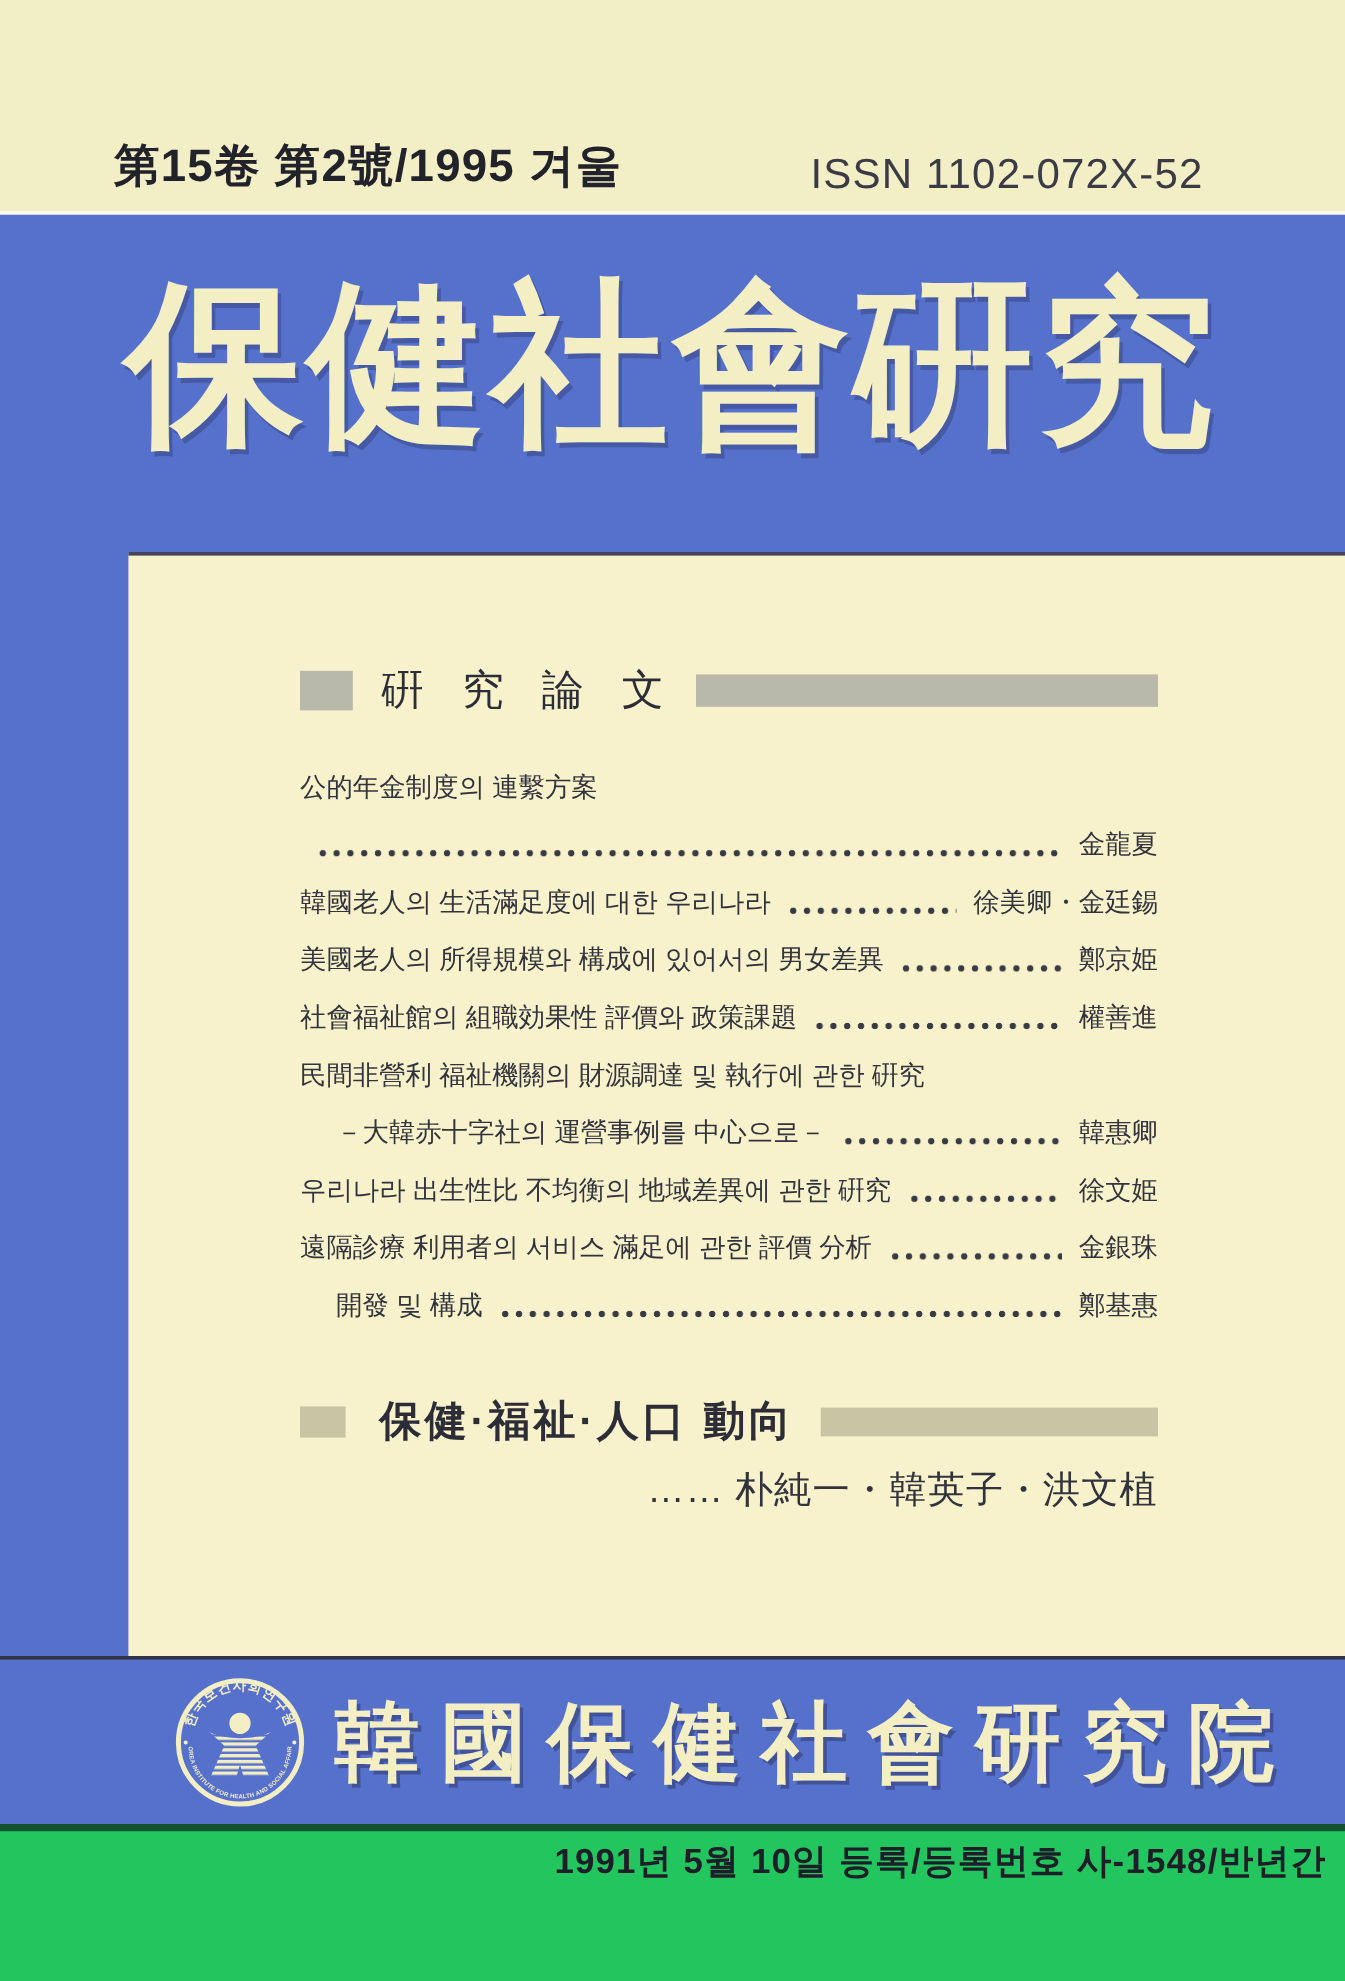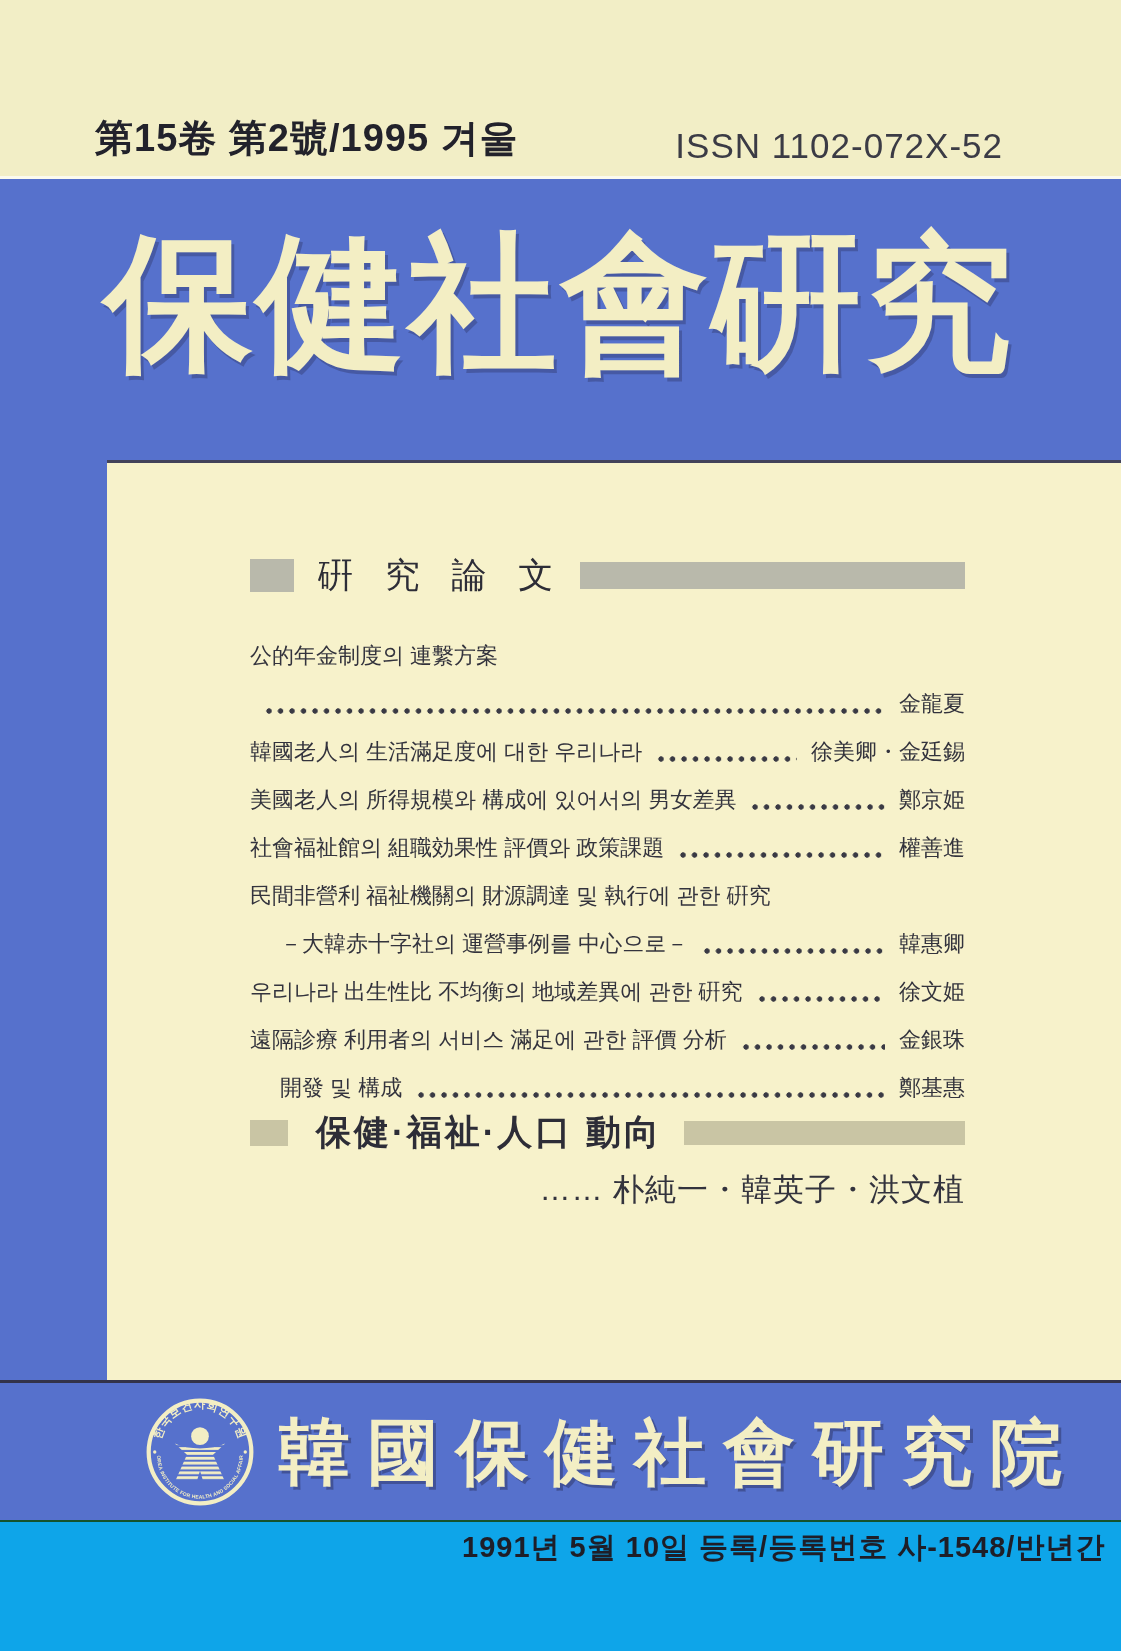--- a/index.html
+++ b/index.html
@@ -50,41 +50,41 @@
   }
   .toc-row .t{white-space:nowrap;}
   .toc-row.indent .t{padding-left:30px;}
   .leader{
     flex:1 1 auto;min-width:34px;height:10px;align-self:flex-end;
     margin:0 12px 14px 14px;
     background:radial-gradient(circle at 5px 5px,#3a3a44 2.4px,rgba(0,0,0,0) 3px);
     background-size:11.5px 10px;background-repeat:repeat-x;
   }
   .toc-row .a{white-space:nowrap;margin-left:2px;}
-  .sec2{}
+  .sec2{margin-top:52px;}
   .authors2{
     margin-top:18px;text-align:right;font-size:31px;color:#33333d;
     letter-spacing:1px;white-space:nowrap;
   }
   
   .bottom-band{
     position:absolute;top:1380px;left:0;width:100%;height:140px;
     background:#5671cc;border-top:3px solid #33334a;box-sizing:border-box;
   }
   .seal{position:absolute;left:144px;top:13px;width:112px;height:112px;}
   .institute-name{
     position:absolute;left:278px;top:0;height:106px;line-height:137px;
     font-family:"DejaVu Serif","Liberation Serif",serif;font-weight:700;
     font-size:72px;color:#f3eec4;letter-spacing:17px;white-space:nowrap;
     text-shadow:3px 3px 0 rgba(25,25,55,.35);
   }
   
   .reg-strip{
     position:absolute;top:1520px;left:0;width:100%;height:131px;
-    background:#0ea5e9;border-top:2px solid #14532d;box-sizing:border-box;
+    background:#22c55e;border-top:6px solid #14532d;box-sizing:border-box;
   }
   .reg-text{
     position:absolute;left:462px;top:6px;
     font-size:29px;font-weight:700;color:#1e1e28;letter-spacing:1px;white-space:nowrap;
   }
 </style>
 </head>
 <body>
 
 <div class="top-band">

